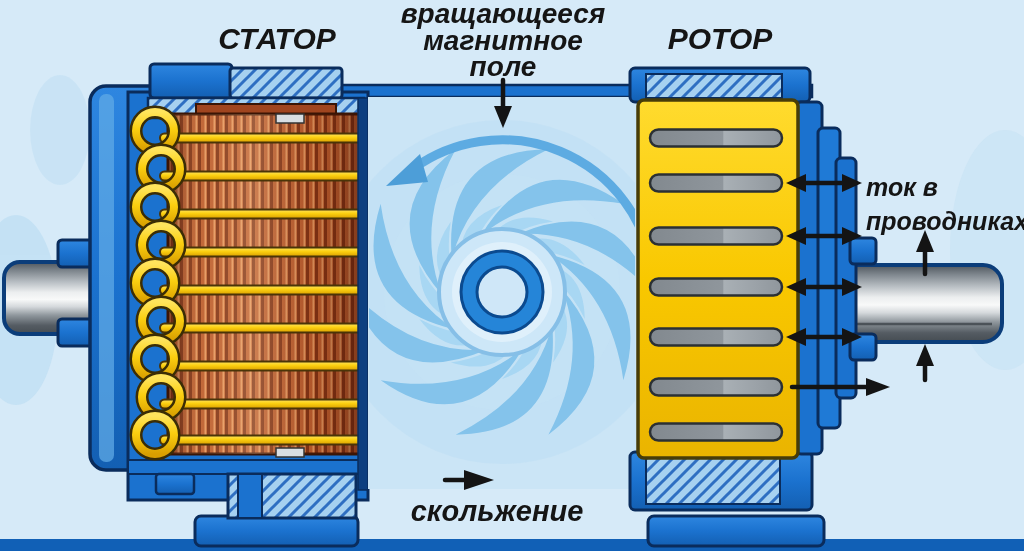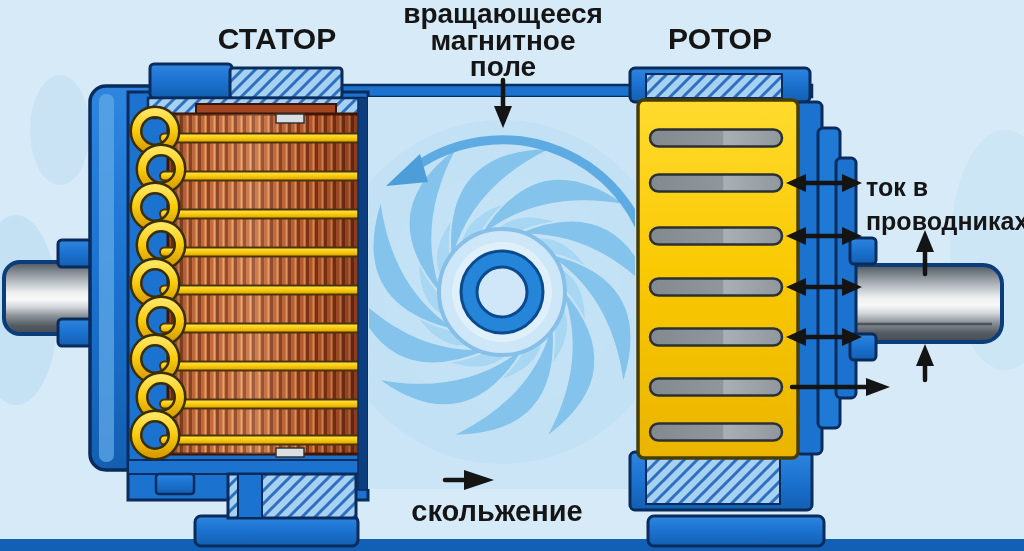--- a/index.html
+++ b/index.html
@@ -1,17 +1,17 @@
 <!DOCTYPE html>
 <html><head>
 <meta charset="utf-8">
 <style>
   html,body{margin:0;padding:0;background:#e8f3fb;}
   .stage{width:1024px;height:551px;position:relative;overflow:hidden;
-         font-family:"Liberation Sans", sans-serif;}
+         font-family:"Liberation Sans", sans-serif;font-style:italic;}
   svg{display:block;}
   text{font-family:"Liberation Sans", sans-serif; fill:#151515;}
   .lbl-big{font-size:30px;font-weight:700;}
   .lbl-mid{font-size:28px;font-weight:700;}
   .lbl-sm{font-size:25px;font-weight:600;}
   .lbl-slip{font-size:29px;font-weight:600;}
   .arrowline{stroke:#141414;stroke-width:4.5;stroke-linecap:round;}
   .ahead{fill:#141414;}
   .frame{stroke:#0a2c5c;}
 </style>

